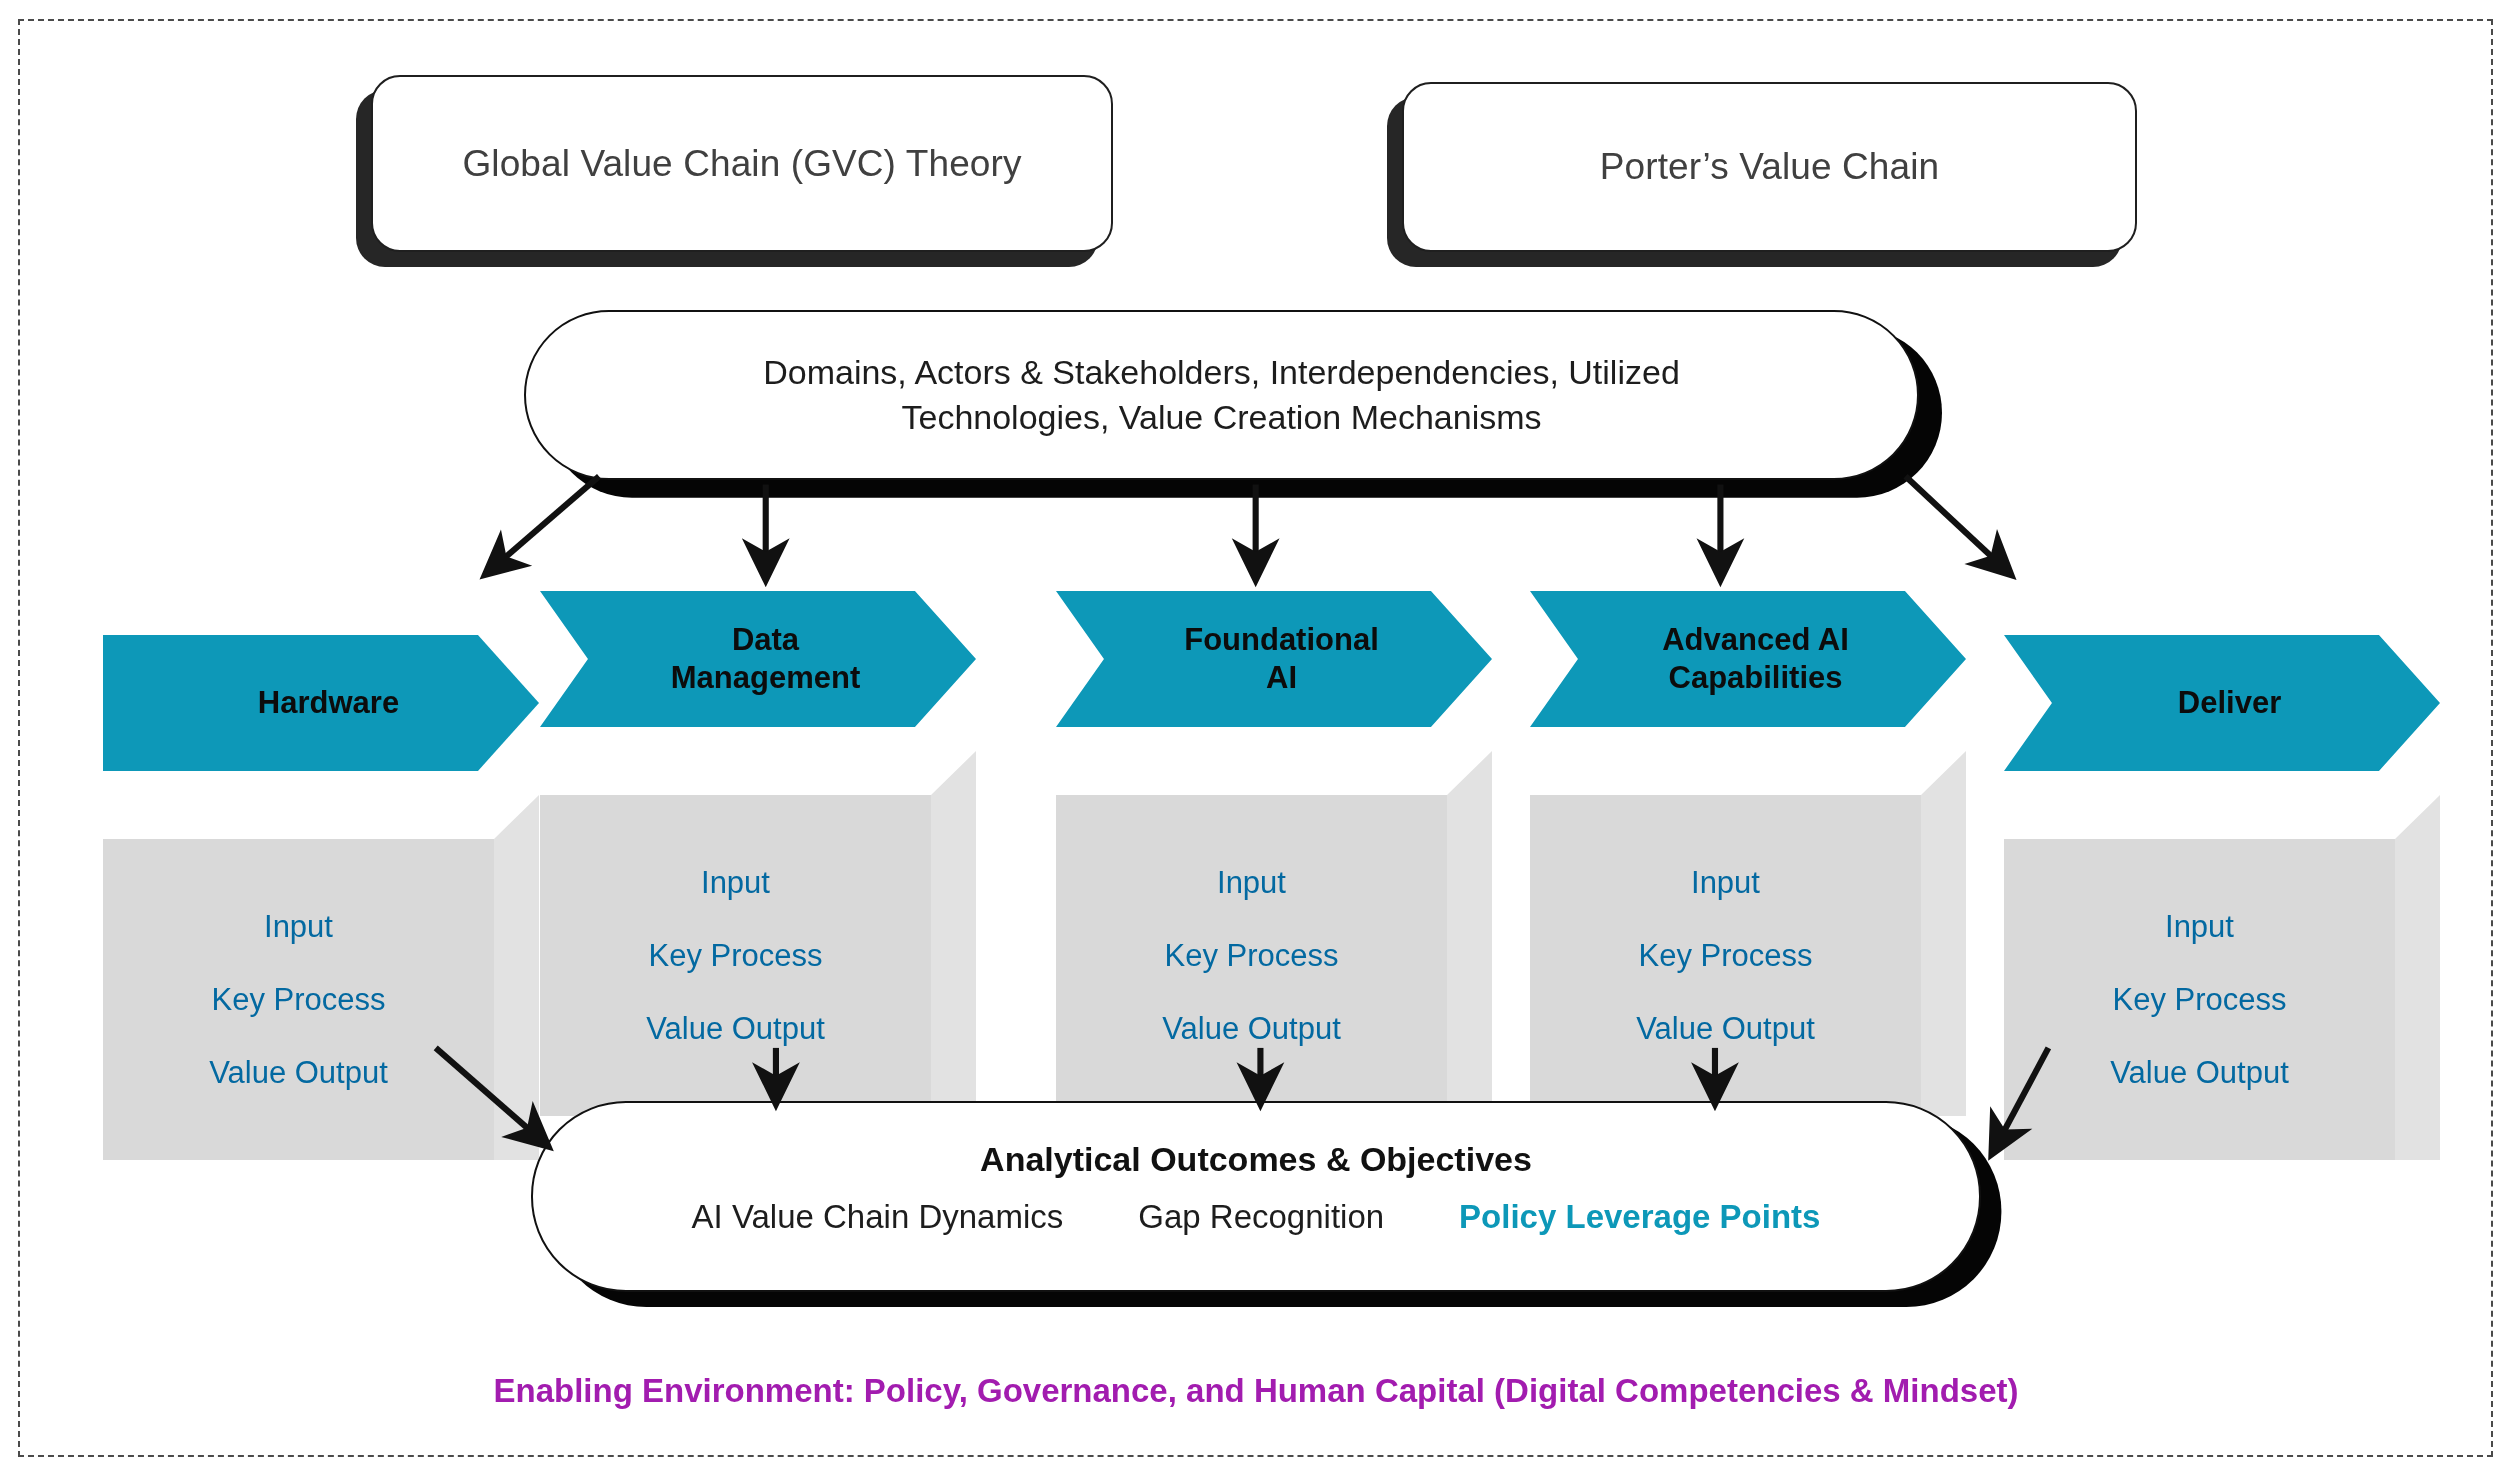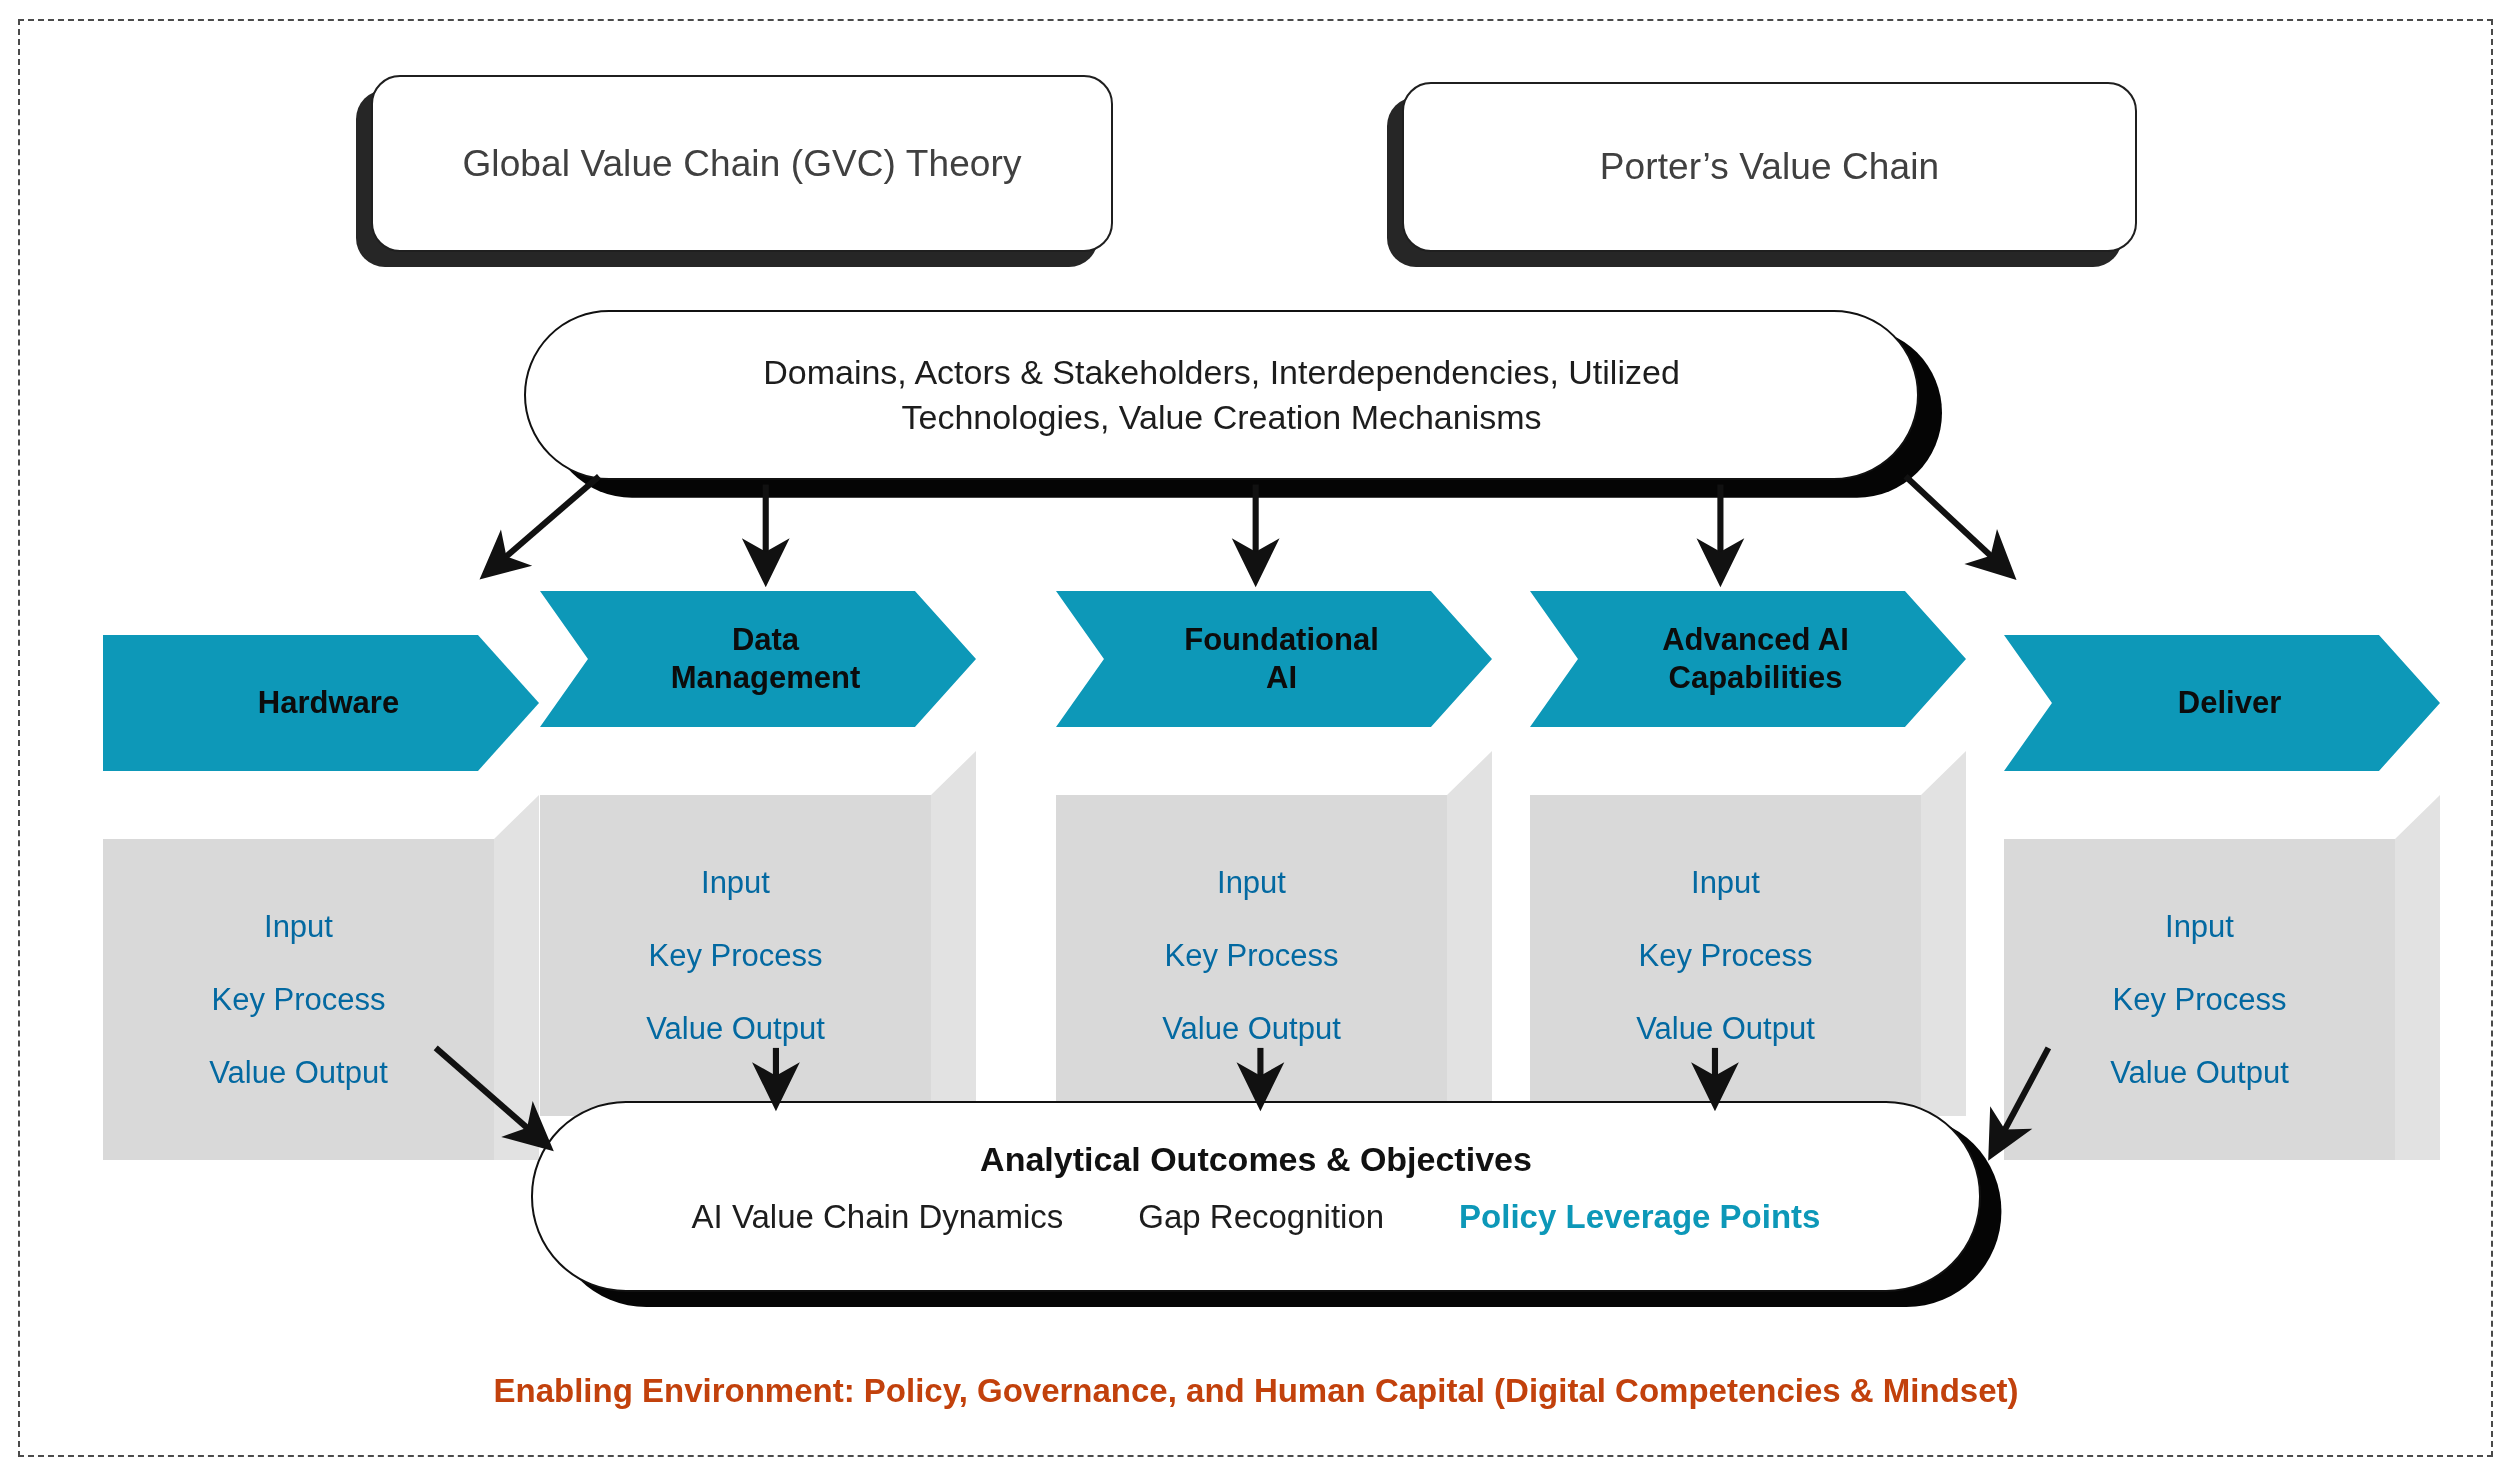--- a/index.html
+++ b/index.html
@@ -177,21 +177,21 @@
 
   
   #enabling-env {
     position: absolute;
     left: 0;
     top: 1372px;
     width: 2512px;
     text-align: center;
     font-size: 33px;
     font-weight: bold;
-    color: #c2410c;
+    color: #a21caf;
   }
 </style>
 </head>
 <body>
 
 <div id="stage">
 
   <div id="frame"></div>
 
   <div class="theory-box" id="theory-gvc">

